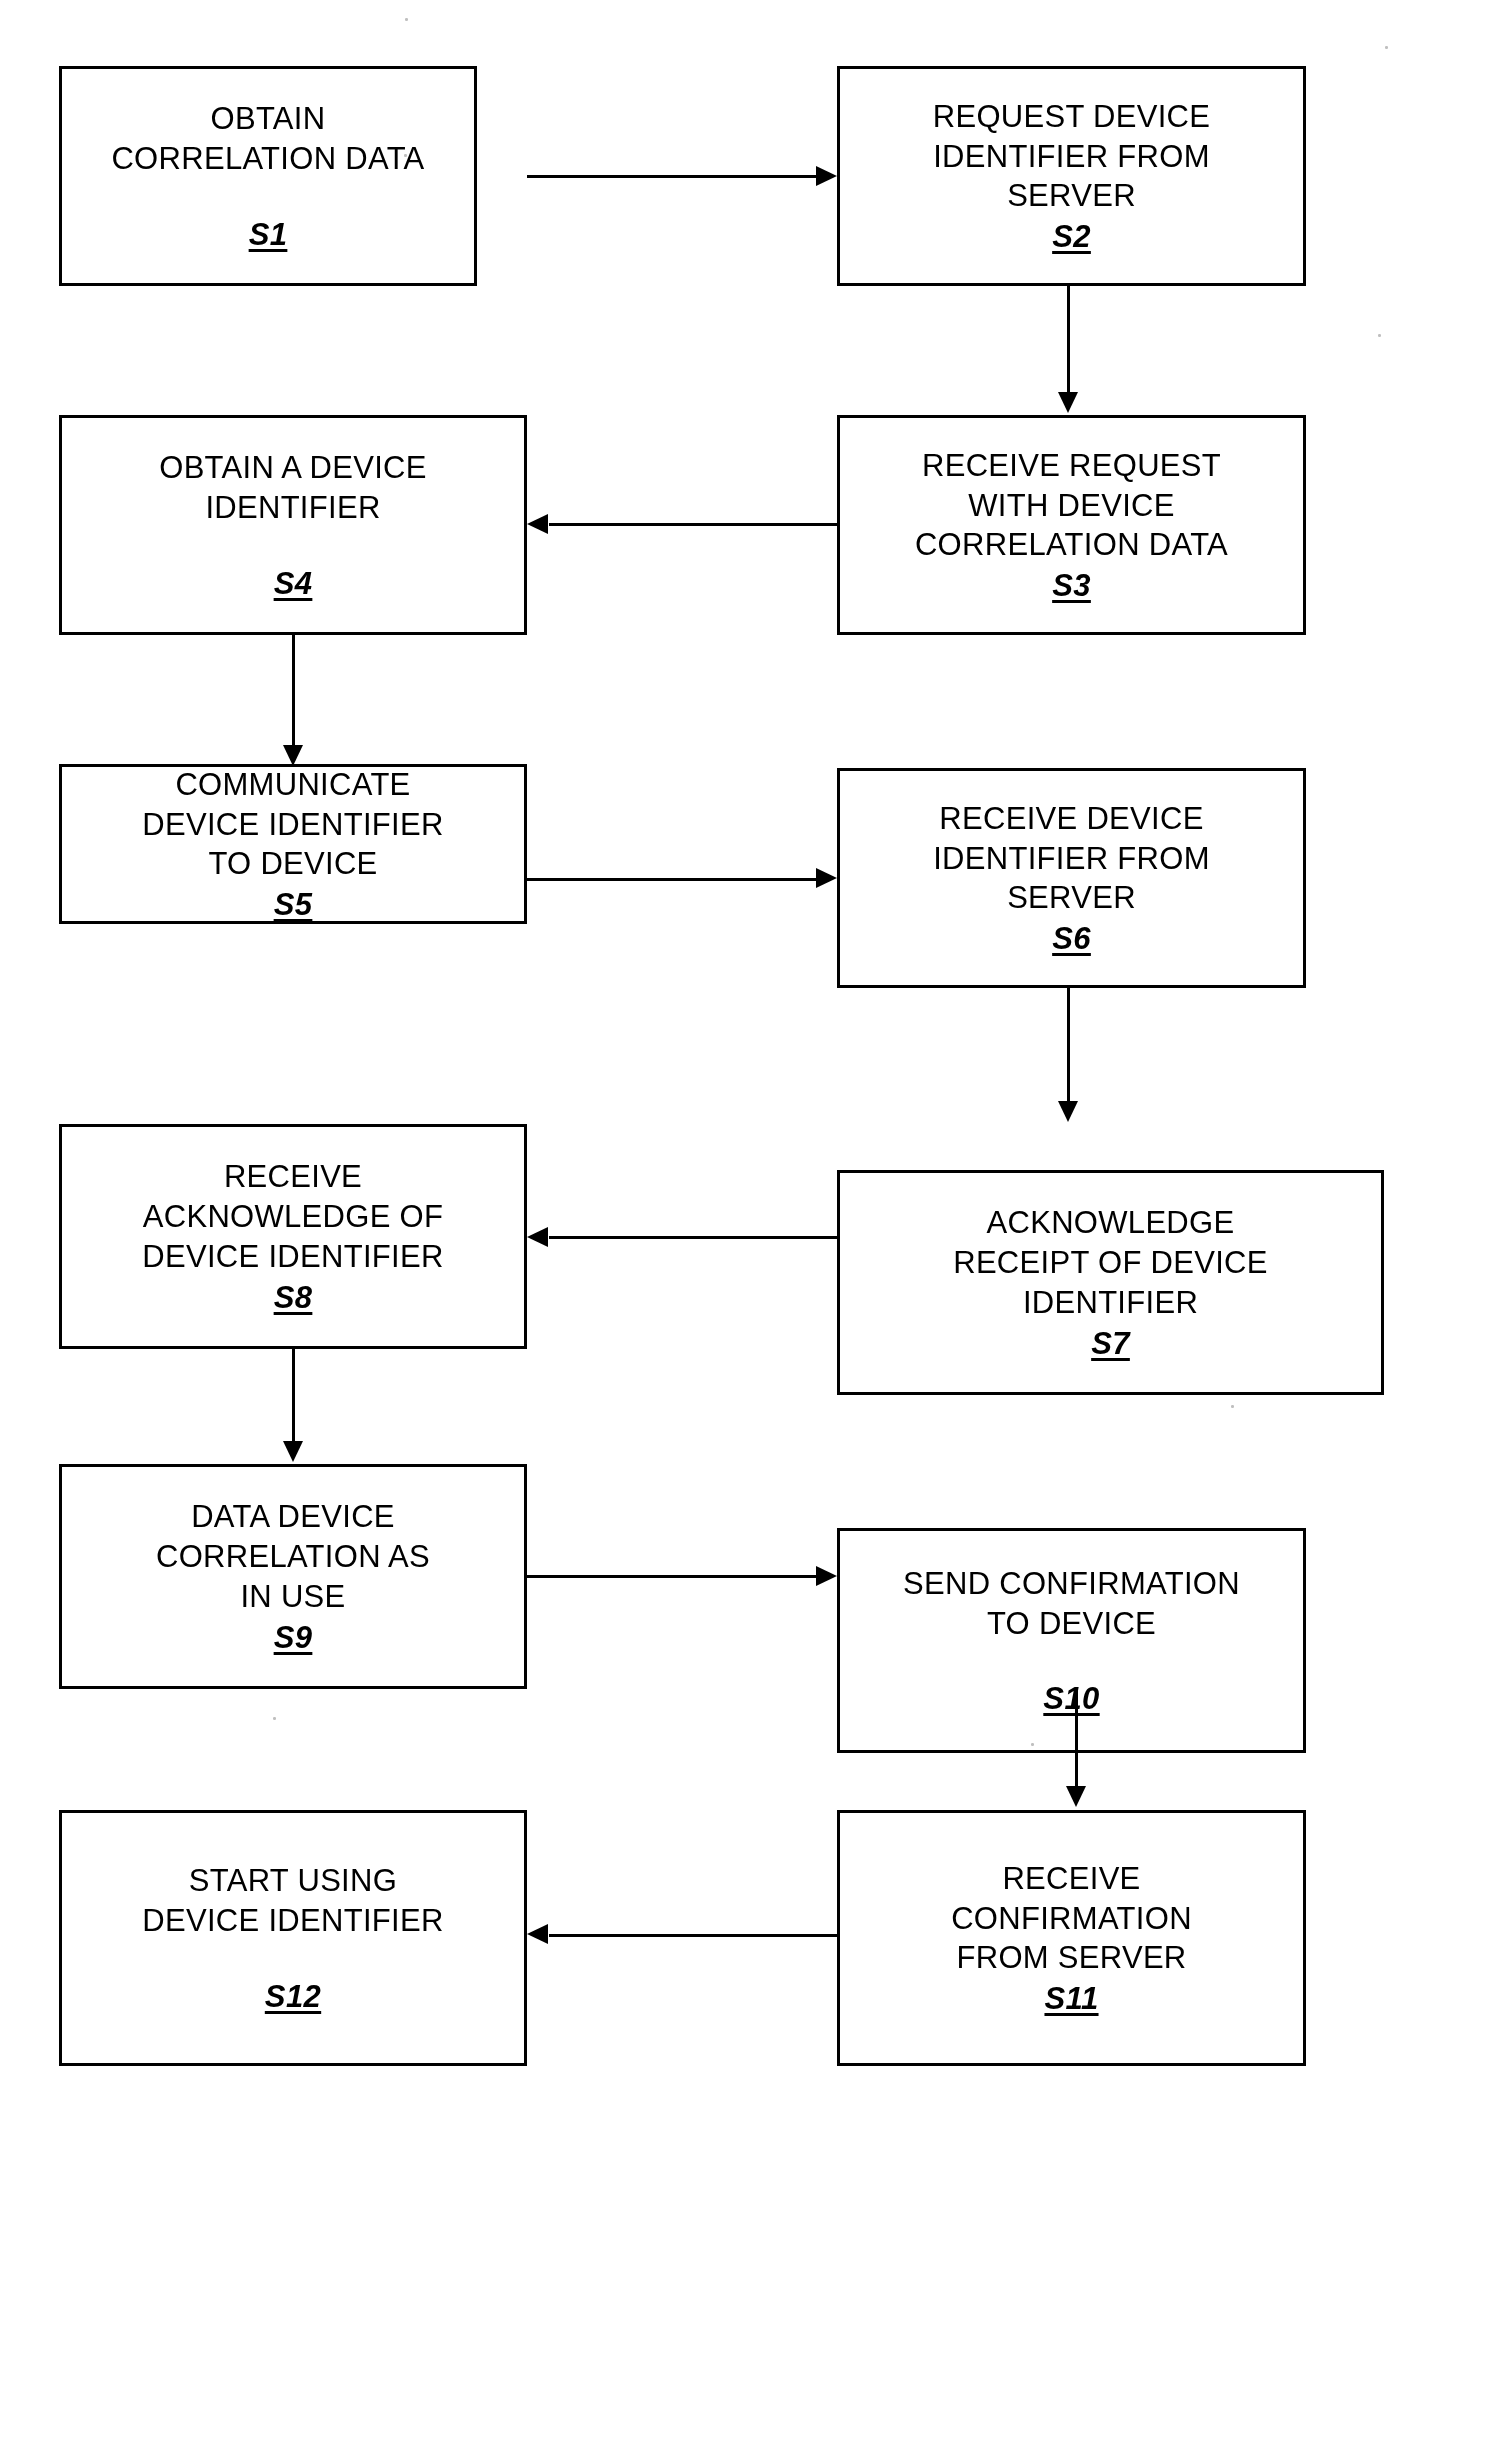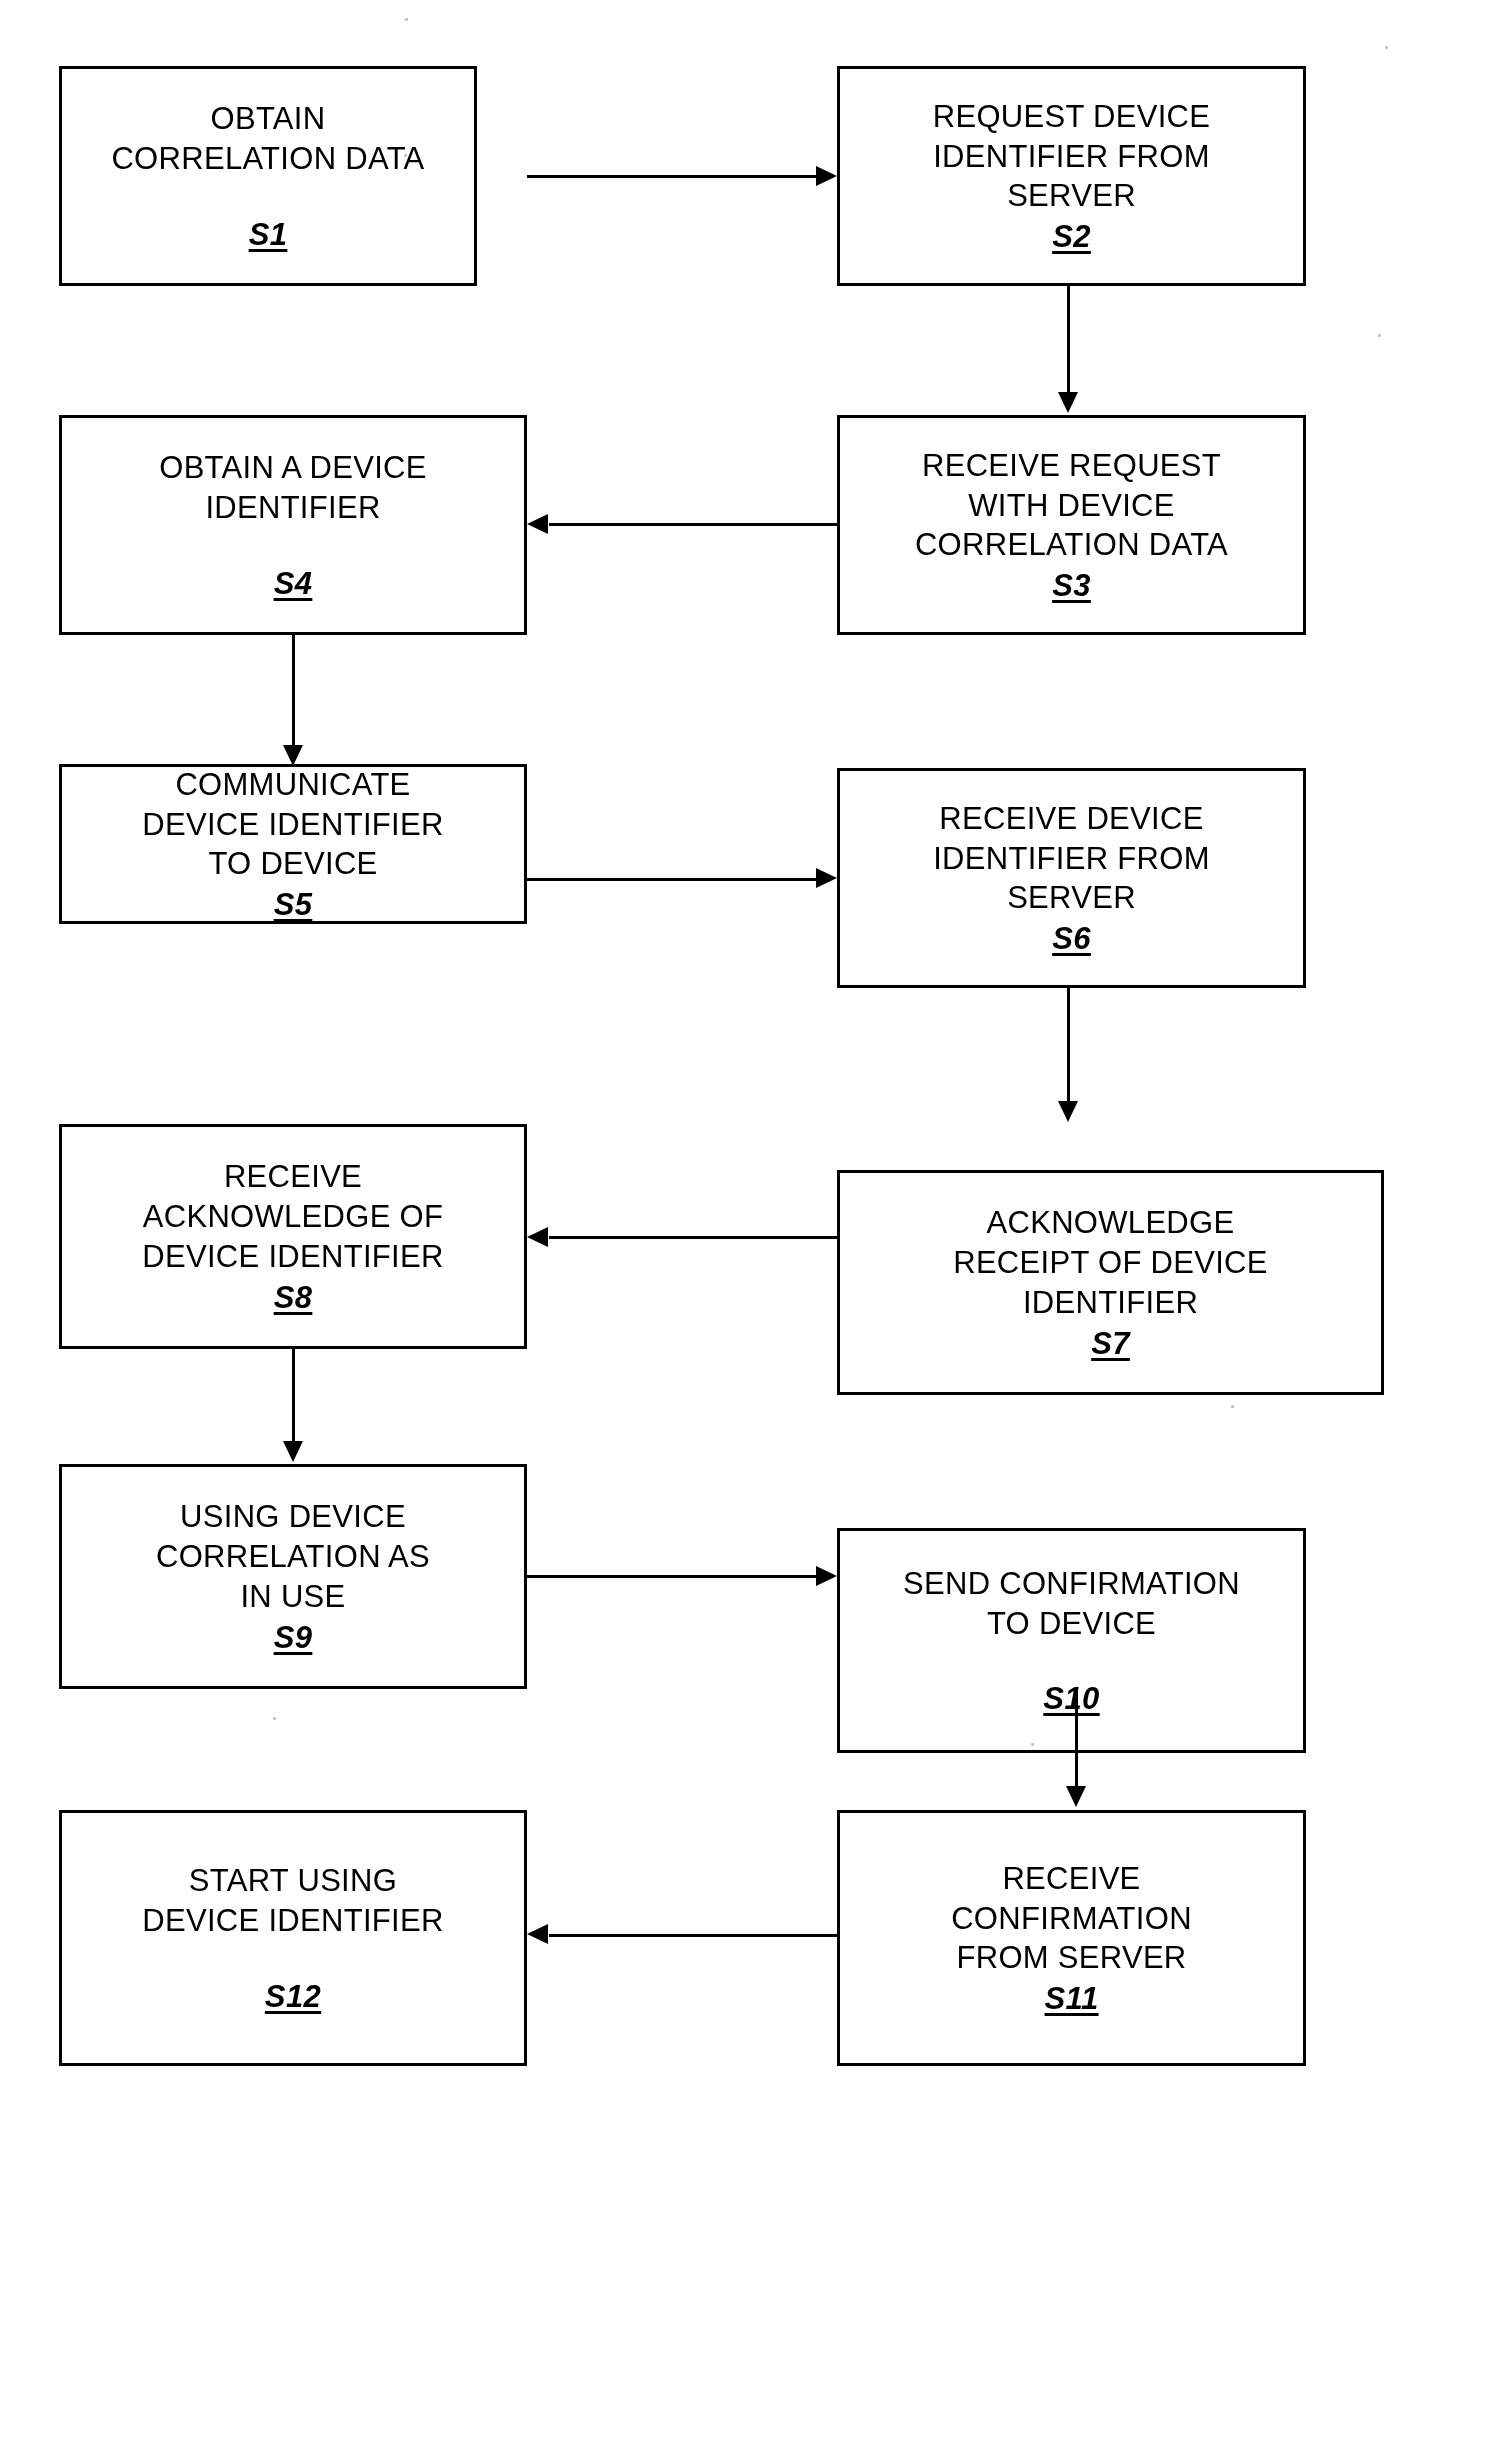--- a/index.html
+++ b/index.html
@@ -177,21 +177,21 @@
       <div class="node-line">RECEIVE</div>
       <div class="node-line">ACKNOWLEDGE OF</div>
       <div class="node-line">DEVICE IDENTIFIER</div>
       <div class="gap-sm"></div>
       <div class="node-step">S8</div>
     </div>
   </div>
 
   <div class="node" style="left:59px; top:1464px; width:468px; height:225px;">
     <div class="node-lines">
-      <div class="node-line">USING DEVICE</div>
+      <div class="node-line">DATA DEVICE</div>
       <div class="node-line">CORRELATION AS</div>
       <div class="node-line">IN USE</div>
       <div class="gap-sm"></div>
       <div class="node-step">S9</div>
     </div>
   </div>
 
   <div class="node" style="left:837px; top:1528px; width:469px; height:225px;">
     <div class="node-lines">
       <div class="node-line">SEND CONFIRMATION</div>

